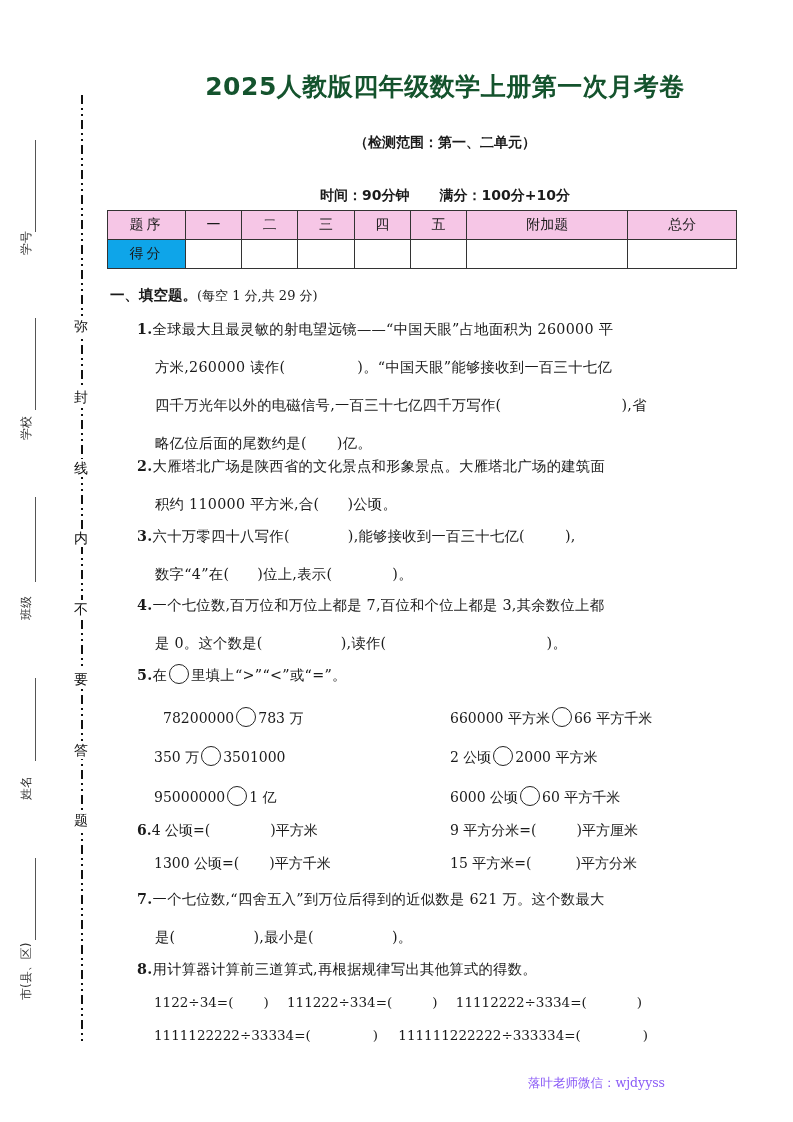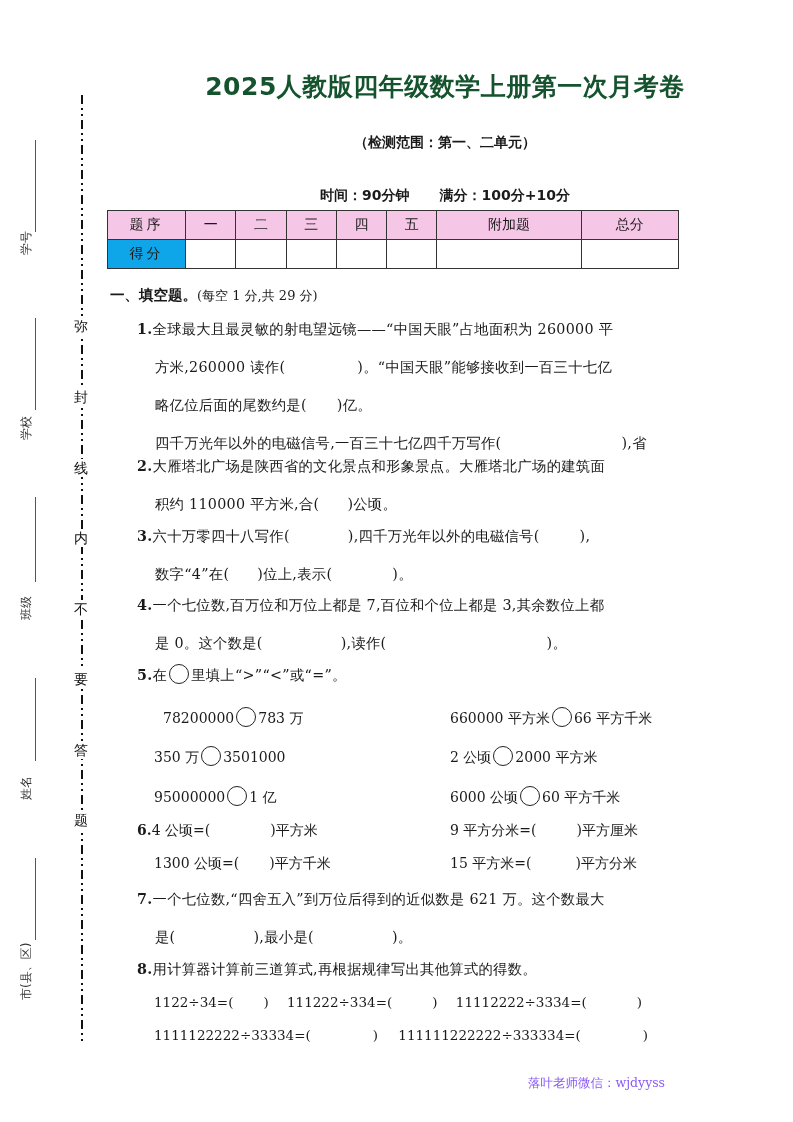--- a/index.html
+++ b/index.html
@@ -19,21 +19,21 @@
   
   .title { position: absolute; left: 100px; top: 70px; width: 690px; text-align: center;
            font-family: "DejaVu Sans", sans-serif; font-weight: bold; font-size: 25px; letter-spacing: 0.5px; color: #14532d; }
   .subtitle { position: absolute; left: 100px; top: 134px; width: 690px; text-align: center;
               font-family: "DejaVu Sans", sans-serif; font-weight: bold; font-size: 14px; }
   .meta { position: absolute; left: 100px; top: 187px; width: 690px; text-align: center;
           font-family: "DejaVu Sans", sans-serif; font-weight: bold; font-size: 14px; }
   .meta span + span { margin-left: 30px; }
 
   
-  table.score { position: absolute; left: 107px; top: 210px; width: 572px; border-collapse: collapse;
+  table.score { position: absolute; left: 107px; top: 210px; width: 630px; border-collapse: collapse;
                 font-family: "DejaVu Sans", sans-serif; font-size: 14px; }
   table.score td { border: 1.5px solid #333; height: 29px; text-align: center; }
   table.score tr.hdr td { background: #f6c6e6; }
   table.score td.rowhead { background: #0ea5e9; width: 78px; letter-spacing: 3px; }
   table.score td.blank { background: #fff; }
 
   
   .section { position: absolute; left: 110px; top: 286px; font-size: 14.5px; }
   .section b { font-family: "DejaVu Sans", sans-serif; font-weight: bold; }
   .section .note { font-size: 13px; }
@@ -111,31 +111,31 @@
 </tbody>
   </table>
 
 <div class="section">
   <b>一、填空题。</b><span class="note">(每空 1 分,共 29 分)</span>
 </div>
 
 <div class="q" style="top:310px;">
   <div class="line"><span class="num">1.</span><span>全球最大且最灵敏的射电望远镜——“中国天眼”占地面积为 260000 平</span></div>
   <div class="line indent"><span>方米,260000 读作(</span><span class="blank-sp" style="width:72px;"></span><span>)。“中国天眼”能够接收到一百三十七亿</span></div>
+  <div class="line indent"><span>四千万光年以外的电磁信号,一百三十七亿四千万写作(</span><span class="blank-sp" style="width:120px;"></span><span>),省</span></div>
   <div class="line indent"><span>略亿位后面的尾数约是(</span><span class="blank-sp" style="width:30px;"></span><span>)亿。</span></div>
-  <div class="line indent"><span>四千万光年以外的电磁信号,一百三十七亿四千万写作(</span><span class="blank-sp" style="width:120px;"></span><span>),省</span></div>
 </div>
 
 <div class="q" style="top:447px;">
   <div class="line"><span class="num">2.</span><span>大雁塔北广场是陕西省的文化景点和形象景点。大雁塔北广场的建筑面</span></div>
   <div class="line indent"><span>积约 110000 平方米,合(</span><span class="blank-sp" style="width:28px;"></span><span>)公顷。</span></div>
 </div>
 
 <div class="q" style="top:517px;">
-  <div class="line"><span class="num">3.</span><span>六十万零四十八写作(</span><span class="blank-sp" style="width:58px;"></span><span>),四千万光年以外的电磁信号(</span><span class="blank-sp" style="width:40px;"></span><span>),</span></div>
+  <div class="line"><span class="num">3.</span><span>六十万零四十八写作(</span><span class="blank-sp" style="width:58px;"></span><span>),能够接收到一百三十七亿(</span><span class="blank-sp" style="width:40px;"></span><span>),</span></div>
   <div class="line indent"><span>数字“4”在(</span><span class="blank-sp" style="width:28px;"></span><span>)位上,表示(</span><span class="blank-sp" style="width:60px;"></span><span>)。</span></div>
 </div>
 
 <div class="q" style="top:586px;">
   <div class="line"><span class="num">4.</span><span>一个七位数,百万位和万位上都是 7,百位和个位上都是 3,其余数位上都</span></div>
   <div class="line indent"><span>是 0。这个数是(</span><span class="blank-sp" style="width:78px;"></span><span>),读作(</span><span class="blank-sp" style="width:160px;"></span><span>)。</span></div>
 </div>
 
 <div class="q" style="top:656px;">
   <div class="line"><span class="num">5.</span><span>在</span><span class="circle"></span><span>里填上“&gt;”“&lt;”或“=”。</span></div>

